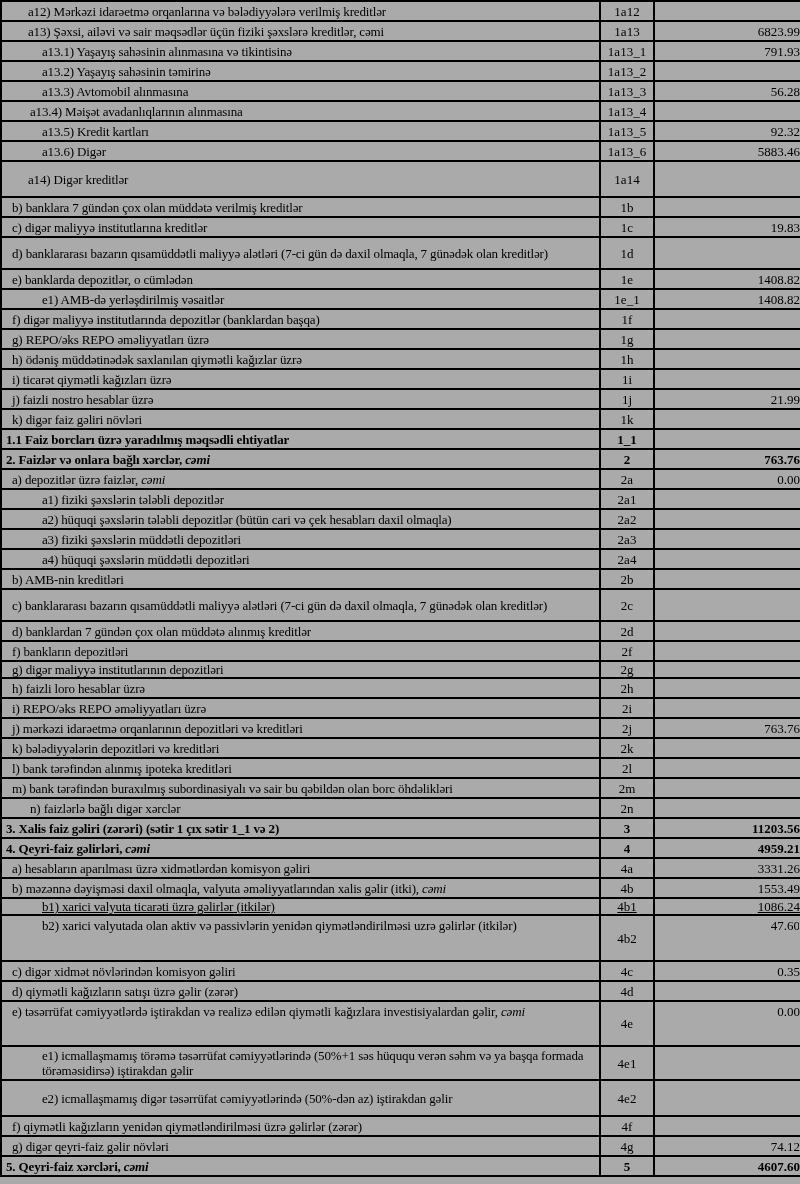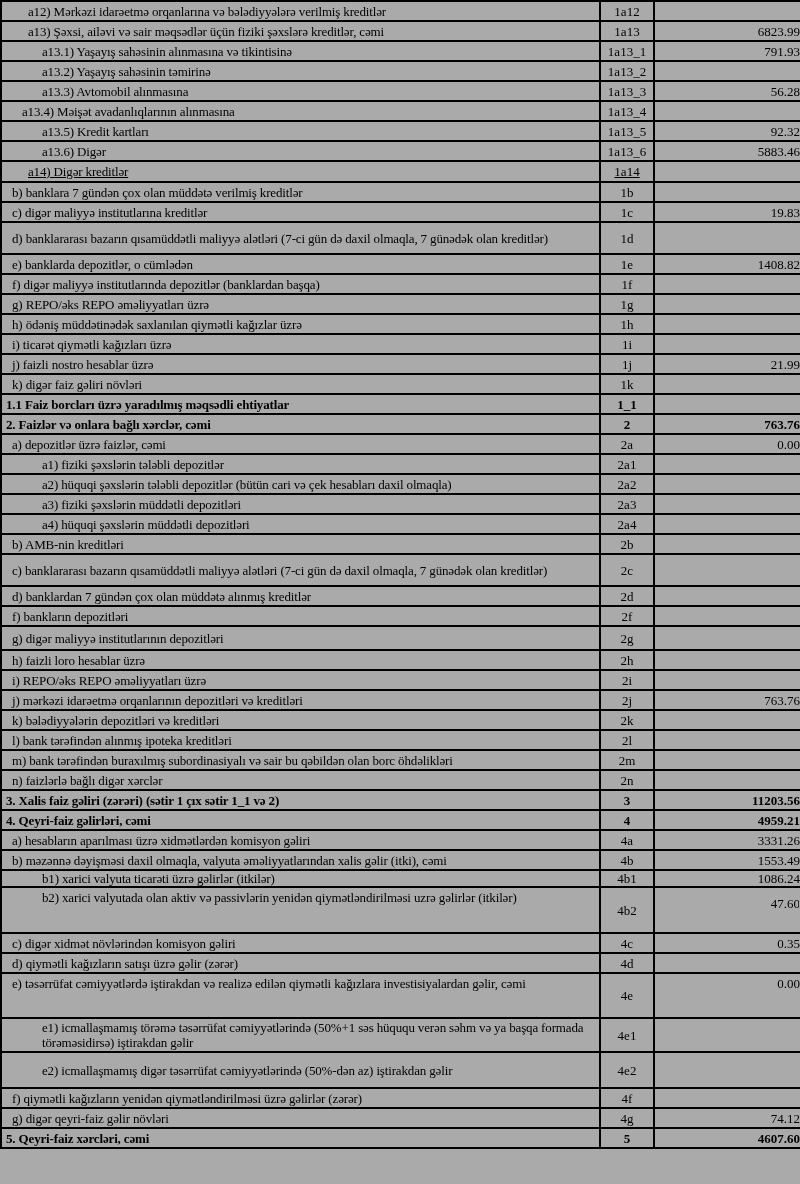--- a/index.html
+++ b/index.html
@@ -35,21 +35,21 @@
     text-align: center;
     line-height: 15px;
   }
   td.value-cell {
     text-align: right;
     padding-right: 5px;
     padding-left: 2px;
     line-height: 15px;
   }
   tr.bold td { font-weight: bold; }
-  span.em { }
+  span.em { font-style: italic; }
 </style>
 </head>
 <body style="background: rgb(170, 170, 170);">
 
 <table class="fin-table">
   <colgroup>
     <col style="width:599px">
     <col style="width:54px">
     <col style="width:147px">
   </colgroup>
@@ -73,35 +73,35 @@
         <td class="label-cell" style="padding-left: 40px;">a13.2) Yaşayış sahəsinin təmirinə</td>
         <td class="code-cell">1a13_2</td>
         <td class="value-cell"></td>
       </tr>
       <tr style="height: 20px;">
         <td class="label-cell" style="padding-left: 40px;">a13.3) Avtomobil alınmasına</td>
         <td class="code-cell">1a13_3</td>
         <td class="value-cell">56.28</td>
       </tr>
       <tr style="height: 20px;">
-        <td class="label-cell" style="padding-left: 20px; margin-left: 20px;">a13.4) Məişət avadanlıqlarının alınmasına</td>
+        <td class="label-cell" style="padding-left: 28px; margin-left: 20px;">a13.4) Məişət avadanlıqlarının alınmasına</td>
         <td class="code-cell">1a13_4</td>
         <td class="value-cell"></td>
       </tr>
       <tr style="height: 20px;">
         <td class="label-cell" style="padding-left: 40px;">a13.5) Kredit kartları</td>
         <td class="code-cell">1a13_5</td>
         <td class="value-cell">92.32</td>
       </tr>
       <tr style="height: 20px;">
         <td class="label-cell" style="padding-left: 40px;">a13.6) Digər</td>
         <td class="code-cell">1a13_6</td>
         <td class="value-cell">5883.46</td>
       </tr>
-      <tr style="height: 21px; text-decoration: underline;">
+      <tr style="height: 36px;">
         <td class="label-cell" style="padding-left: 26px;">a14) Digər kreditlər</td>
         <td class="code-cell">1a14</td>
         <td class="value-cell"></td>
       </tr>
       <tr style="height: 20px;">
         <td class="label-cell" style="padding-left: 10px;">b) banklara 7 gündən çox olan müddətə verilmiş kreditlər</td>
         <td class="code-cell">1b</td>
         <td class="value-cell"></td>
       </tr>
       <tr style="height: 20px;">
@@ -113,20 +113,25 @@
         <td class="label-cell" style="padding-left: 10px;">d) banklararası bazarın qısamüddətli maliyyə alətləri (7-ci gün də daxil olmaqla, 7 günədək olan kreditlər)</td>
         <td class="code-cell">1d</td>
         <td class="value-cell"></td>
       </tr>
       <tr style="height: 20px;">
         <td class="label-cell" style="padding-left: 10px;">e) banklarda depozitlər, o cümlədən</td>
         <td class="code-cell">1e</td>
         <td class="value-cell">1408.82</td>
       </tr>
       <tr style="height: 20px;">
+        <td class="label-cell" style="padding-left: 40px;">e1) AMB-də yerləşdirilmiş vəsaitlər</td>
+        <td class="code-cell">1e_1</td>
+        <td class="value-cell">1408.82</td>
+      </tr>
+      <tr style="height: 20px;">
         <td class="label-cell" style="padding-left: 10px;">f) digər maliyyə institutlarında depozitlər (banklardan başqa)</td>
         <td class="code-cell">1f</td>
         <td class="value-cell"></td>
       </tr>
       <tr style="height: 20px;">
         <td class="label-cell" style="padding-left: 10px;">g) REPO/əks REPO əməliyyatları üzrə</td>
         <td class="code-cell">1g</td>
         <td class="value-cell"></td>
       </tr>
       <tr style="height: 20px;">
@@ -197,21 +202,21 @@
       <tr style="height: 20px;">
         <td class="label-cell" style="padding-left: 10px;">d) banklardan 7 gündən çox olan müddətə alınmış kreditlər</td>
         <td class="code-cell">2d</td>
         <td class="value-cell"></td>
       </tr>
       <tr style="height: 20px;">
         <td class="label-cell" style="padding-left: 10px;">f) bankların depozitləri</td>
         <td class="code-cell">2f</td>
         <td class="value-cell"></td>
       </tr>
-      <tr style="height: 24px;">
+      <tr style="height: 17px;">
         <td class="label-cell" style="padding-left: 10px;">g) digər maliyyə institutlarının depozitləri</td>
         <td class="code-cell">2g</td>
         <td class="value-cell"></td>
       </tr>
       <tr style="height: 20px;">
         <td class="label-cell" style="padding-left: 10px;">h) faizli loro hesablar üzrə</td>
         <td class="code-cell">2h</td>
         <td class="value-cell"></td>
       </tr>
       <tr style="height: 20px;">
@@ -233,21 +238,21 @@
         <td class="label-cell" style="padding-left: 10px;">l) bank tərəfindən alınmış ipoteka kreditləri</td>
         <td class="code-cell">2l</td>
         <td class="value-cell"></td>
       </tr>
       <tr style="height: 20px;">
         <td class="label-cell" style="padding-left: 10px;">m) bank tərəfindən buraxılmış subordinasiyalı və sair bu qəbildən olan borc öhdəlikləri</td>
         <td class="code-cell">2m</td>
         <td class="value-cell"></td>
       </tr>
       <tr style="height: 20px;">
-        <td class="label-cell" style="padding-left: 10px; border-radius: 6px;">n) faizlərlə bağlı digər xərclər</td>
+        <td class="label-cell" style="padding-left: 28px; border-radius: 6px;">n) faizlərlə bağlı digər xərclər</td>
         <td class="code-cell">2n</td>
         <td class="value-cell"></td>
       </tr>
       <tr class="bold" style="height: 20px;">
         <td class="label-cell" style="padding-left: 4px;">3. Xalis faiz gəliri (zərəri) (sətir 1 çıx sətir 1_1 və 2)</td>
         <td class="code-cell">3</td>
         <td class="value-cell">11203.56</td>
       </tr>
       <tr class="bold" style="height: 20px;">
         <td class="label-cell" style="padding-left: 4px;">4. Qeyri-faiz gəlirləri, <span class="em">cəmi</span></td>
@@ -257,29 +262,29 @@
       <tr style="height: 20px;">
         <td class="label-cell" style="padding-left: 10px;">a) hesabların aparılması üzrə xidmətlərdən komisyon gəliri</td>
         <td class="code-cell">4a</td>
         <td class="value-cell">3331.26</td>
       </tr>
       <tr style="height: 20px;">
         <td class="label-cell" style="padding-left: 10px;">b) məzənnə dəyişməsi daxil olmaqla, valyuta əməliyyatlarından xalis gəlir (itki), <span class="em">cəmi</span></td>
         <td class="code-cell">4b</td>
         <td class="value-cell">1553.49</td>
       </tr>
-      <tr style="height: 14px;">
+      <tr style="height: 14px; text-decoration: underline;">
         <td class="label-cell" style="padding-left: 40px;">b1) xarici valyuta ticarəti üzrə gəlirlər (itkilər)</td>
         <td class="code-cell">4b1</td>
         <td class="value-cell">1086.24</td>
       </tr>
       <tr style="height: 46px;">
         <td class="label-cell" style="padding-left: 40px; vertical-align: top; padding-top: 2px;">b2) xarici valyutada olan aktiv və passivlərin yenidən qiymətləndirilməsi uzrə gəlirlər (itkilər)</td>
         <td class="code-cell">4b2</td>
-        <td class="value-cell" style="vertical-align: top; padding-top: 8px; border-radius: 6px;">47.60</td>
+        <td class="value-cell" style="vertical-align: top; padding-top: 2px; border-radius: 6px;">47.60</td>
       </tr>
       <tr style="height: 20px;">
         <td class="label-cell" style="padding-left: 10px;">c) digər xidmət növlərindən komisyon gəliri</td>
         <td class="code-cell">4c</td>
         <td class="value-cell">0.35</td>
       </tr>
       <tr style="height: 20px;">
         <td class="label-cell" style="padding-left: 10px;">d) qiymətli kağızların satışı üzrə gəlir (zərər)</td>
         <td class="code-cell">4d</td>
         <td class="value-cell"></td>

